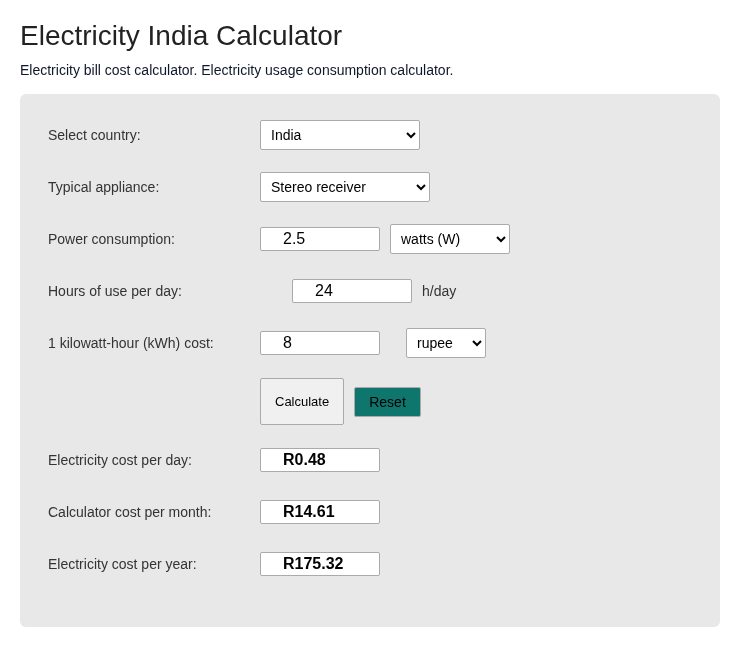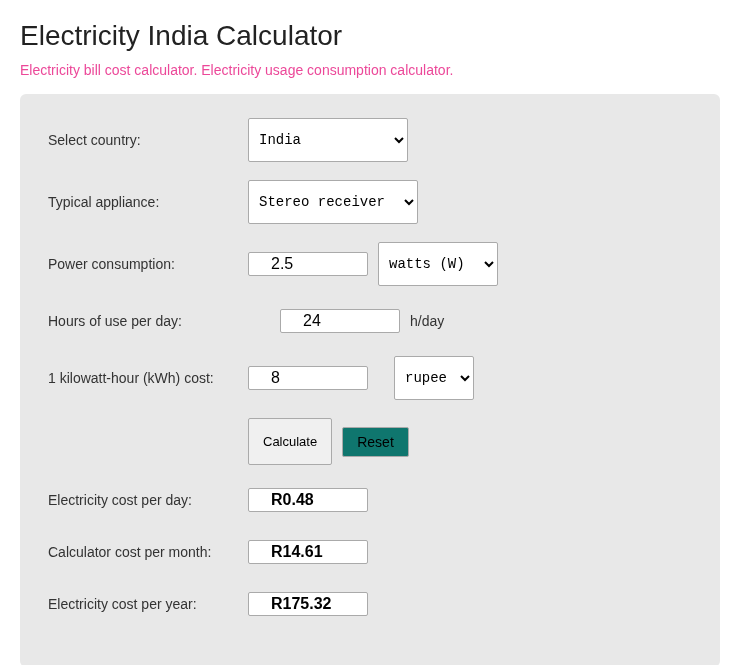--- a/index.html
+++ b/index.html
@@ -20,36 +20,37 @@
 
     .page-title {
       font-size: 28px;
       font-weight: normal;
       color: #222;
       margin-bottom: 10px;
     }
 
     .page-subtitle {
       font-size: 14px;
-      color: #ec4899;
+      color: #0f172a;
       margin-bottom: 16px;
     }
 
     .calculator-panel {
       background: #e8e8e8;
       border-radius: 6px;
       padding: 24px 28px 28px 28px;
       max-width: 700px;
     }
 
     .form-row {
       display: flex;
       align-items: center;
       margin-bottom: 18px;
       min-height: 34px;
+      gap: 12px;
     }
 
     .form-label {
       width: 200px;
       min-width: 200px;
       font-size: 14px;
       color: #333;
     }
 
     .form-control-area {
@@ -59,22 +60,21 @@
       gap: 10px;
     }
 
     select {
       font-size: 14px;
       padding: 4px 6px;
       border: 1px solid #aaa;
       background: #fff;
       border-radius: 2px;
       cursor: pointer;
-      height: 44px;
-      font-family: Liberation Mono, monospace;
+      height: 30px;
     }
 
     input[type="text"], input[type="number"] {
       font-size: 16px;
       padding: 4px 22px;
       border: 1px solid #aaa;
       background: #fff;
       border-radius: 2px;
       height: 24px;
       width: 120px;

